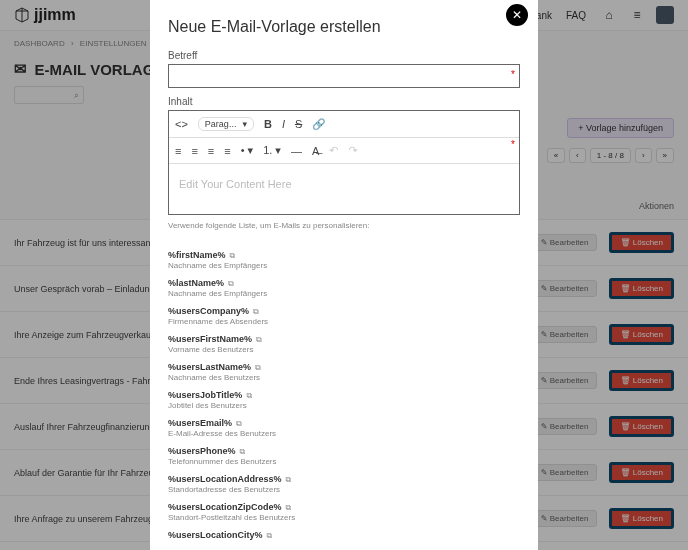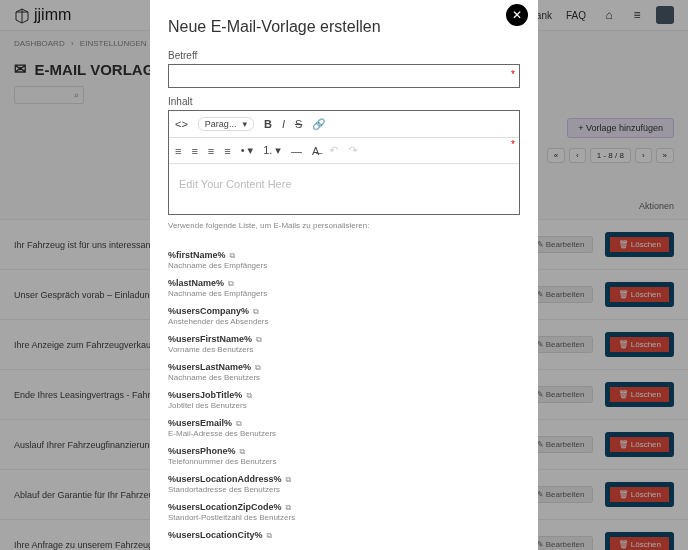--- a/index.html
+++ b/index.html
@@ -1,18 +1,18 @@
 <!DOCTYPE html>
 <html><head>
 <meta charset="utf-8">
 <style>
 *{box-sizing:border-box;margin:0;padding:0;font-family:Arial,sans-serif}
 body{background:#fafafa;font-size:11px;color:#333;width:688px;height:550px;overflow:hidden;position:relative}
 .hdr{display:flex;align-items:center;padding:6px 14px;background:#fff;border-bottom:1px solid #eee}
-.logo{font-weight:400;font-size:16px;color:#222;display:flex;align-items:flex-end;gap:4px}
+.logo{font-weight:700;font-size:16px;color:#222;display:flex;align-items:center;gap:4px}
 .hdr-nav{margin-left:auto;display:flex;gap:14px;font-size:10px;color:#333}
 .hdr-nav span{cursor:pointer}
 .hdr-ic{display:flex;gap:10px;margin-left:14px;align-items:center}
 .hdr-ic span{width:18px;height:18px;display:flex;align-items:center;justify-content:center;font-size:12px;color:#333}
 .avatar{width:20px;height:20px;border-radius:3px;background:#4a5a6a}
 .crumbs{padding:8px 14px;font-size:8px;color:#888}
 .crumbs span{color:#888}
 .crumbs .sep{margin:0 4px}
 .crumbs .cur{color:#d40}
 .titlebar{padding:4px 14px;font-weight:700;font-size:15px;color:#333;display:flex;align-items:center;gap:8px}
@@ -21,21 +21,21 @@
 .toolbar{display:flex;padding:10px 14px;align-items:flex-start}
 .add-btn{margin-left:auto;background:#efe8f8;border:1px solid #d4c4f0;padding:4px 10px;font-size:9px;border-radius:3px;color:#333;cursor:pointer}
 .pager{display:flex;gap:4px;margin-left:auto}
 .pg{border:1px solid #ddd;padding:2px 6px;font-size:8px;border-radius:3px;background:#fff}
 .thead{padding:8px 14px;font-size:9px;color:#666;display:flex;margin-top:30px}
 .thead .act{margin-left:auto}
 .row{display:flex;padding:12px 14px;border-top:1px solid #eee;align-items:center;font-size:9px;background:#fff}
 .row .nm{flex:1;color:#444}
 .btn{font-size:8px;padding:3px 8px;border-radius:3px;margin-left:12px;cursor:pointer;display:flex;align-items:center;gap:3px}
 .btn-e{background:#eee;color:#666;border:1px solid #ddd}
-.btn-d{background:#e74c3c;color:#fff;border:5px solid #0c4a6e}
+.btn-d{background:#e74c3c;color:#fff;border:3px solid #0c4a6e}
 .overlay{position:absolute;inset:0;background:rgba(0,0,0,0.35)}
 .modal{position:absolute;left:150px;top:0;width:388px;height:550px;background:#fff;padding:18px;overflow:hidden}
 .close{position:absolute;top:4px;right:160px;width:22px;height:22px;border-radius:50%;background:#000;color:#fff;display:flex;align-items:center;justify-content:center;font-size:12px;cursor:pointer;z-index:10}
 .modal h2{font-size:16px;font-weight:400;margin-bottom:14px;color:#333}
 .lbl{font-size:10px;color:#555;margin-bottom:3px}
 .inp{width:100%;border:1px solid #666;height:24px;margin-bottom:8px;position:relative}
 .req{position:absolute;right:4px;top:4px;color:#d00;font-size:10px}
 .ed{border:1px solid #666;margin-bottom:6px;position:relative}
 .tbar{border-bottom:1px solid #ddd;padding:6px;display:flex;gap:10px;align-items:center;font-size:11px;color:#444;flex-wrap:wrap}
 .tbar span{cursor:pointer}
@@ -178,21 +178,21 @@
       <span>A̶</span>
       <span style="color:#ccc">↶</span>
       <span style="color:#ccc">↷</span>
     </div>
     <div class="edc">Edit Your Content Here</div>
   </div>
   <div class="hint">Verwende folgende Liste, um E-Mails zu personalisieren:</div>
   <div id="vars">
       <div class="var"><b>%firstName%</b><span class="cp">⧉</span><span class="d">Nachname des Empfängers</span></div>
       <div class="var"><b>%lastName%</b><span class="cp">⧉</span><span class="d">Nachname des Empfängers</span></div>
-      <div class="var"><b>%usersCompany%</b><span class="cp">⧉</span><span class="d">Anstehender des Absenders</span></div>
+      <div class="var"><b>%usersCompany%</b><span class="cp">⧉</span><span class="d">Firmenname des Absenders</span></div>
       <div class="var"><b>%usersFirstName%</b><span class="cp">⧉</span><span class="d">Vorname des Benutzers</span></div>
       <div class="var"><b>%usersLastName%</b><span class="cp">⧉</span><span class="d">Nachname des Benutzers</span></div>
       <div class="var"><b>%usersJobTitle%</b><span class="cp">⧉</span><span class="d">Jobtitel des Benutzers</span></div>
       <div class="var"><b>%usersEmail%</b><span class="cp">⧉</span><span class="d">E-Mail-Adresse des Benutzers</span></div>
       <div class="var"><b>%usersPhone%</b><span class="cp">⧉</span><span class="d">Telefonnummer des Benutzers</span></div>
       <div class="var"><b>%usersLocationAddress%</b><span class="cp">⧉</span><span class="d">Standortadresse des Benutzers</span></div>
       <div class="var"><b>%usersLocationZipCode%</b><span class="cp">⧉</span><span class="d">Standort-Postleitzahl des Benutzers</span></div>
       <div class="var"><b>%usersLocationCity%</b><span class="cp">⧉</span></div>
     </div>
 </div>

